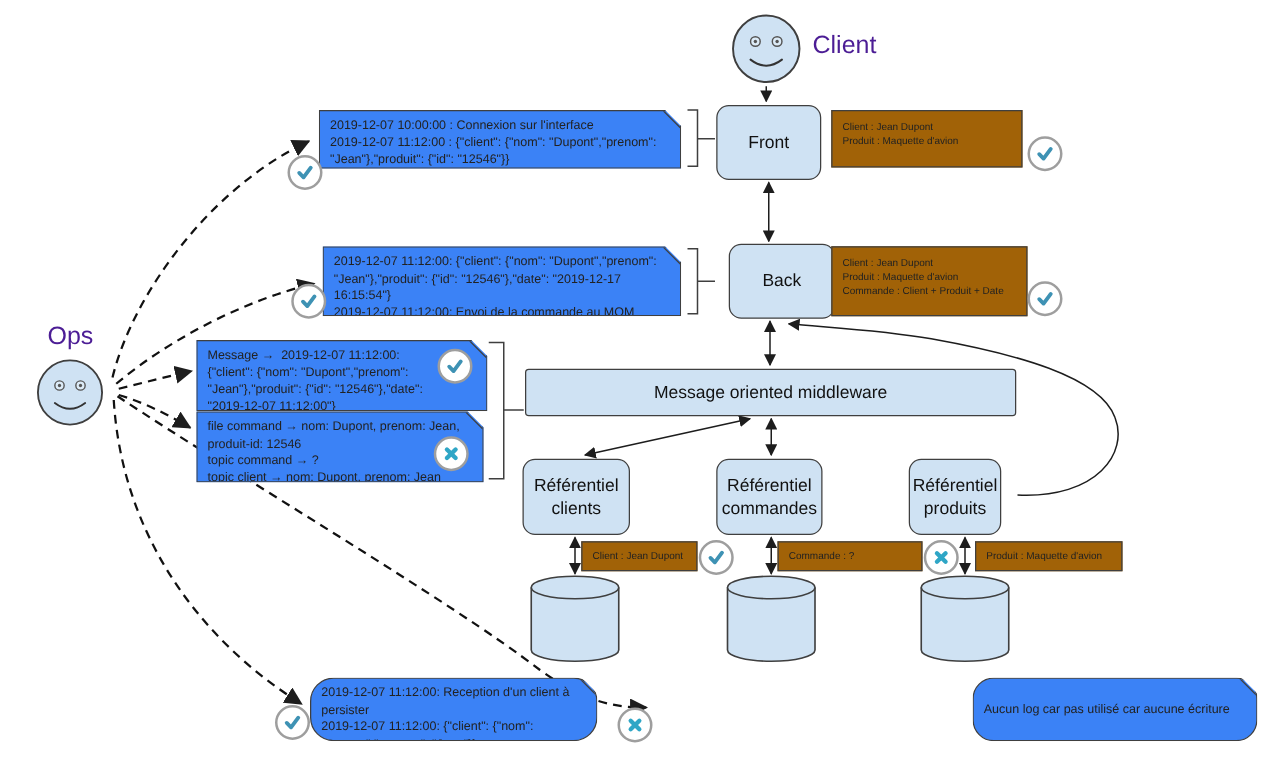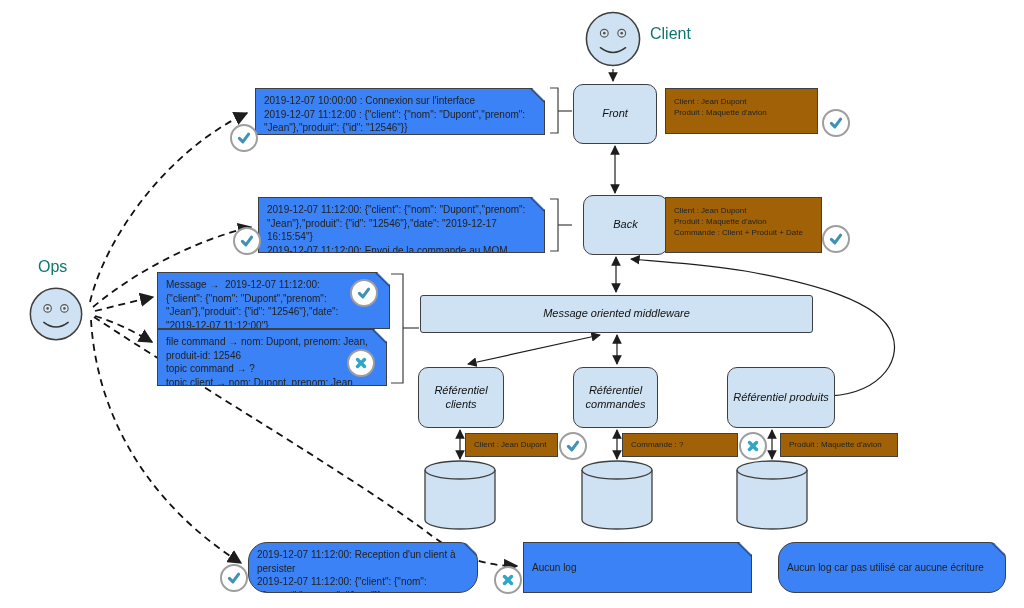--- a/index.html
+++ b/index.html
@@ -2,42 +2,42 @@
 <html style="--node-fill: #cfe2f3; --node-border: #3f3f3f; --check: #3e92b4; --cross: #2fa6c6; --icon-ring: #9e9e9e;"><head>
 <meta charset="utf-8">
 <style>
   html,body{margin:0;padding:0;background:#fff;}
   #stage{position:relative;width:1024px;height:608px;background:#fff;
          font-family:"Liberation Sans",sans-serif;color:#222;overflow:hidden;}
   #wires{position:absolute;left:0;top:0;width:1024px;height:608px;pointer-events:none;}
 
   .node{position:absolute;background:var(--node-fill);border:1.4px solid var(--node-border);
         border-radius:10px;display:flex;align-items:center;justify-content:center;
-        text-align:center;font-size:11px;color:#111;line-height:1.25;padding:2px;box-sizing:border-box;font-style:italic;}
+        text-align:center;font-size:14px;color:#111;line-height:1.25;padding:2px;box-sizing:border-box;}
   .node.mom{border-radius:3px;}
 
   .rect{position:absolute;background:#a16207;border:1px solid var(--node-border);
         box-sizing:border-box;font-size:8px;line-height:1.35;color:#222;
         padding:6px 8px;white-space:pre-wrap;overflow:hidden;}
   .rect.center{display:flex;align-items:center;padding:2px 8px;}
 
   .note{position:absolute;background:#3b82f6;border:1px solid var(--node-border);
         box-sizing:border-box;font-size:10px;line-height:1.35;color:#222;
         padding:5px 8px;white-space:pre-wrap;overflow:hidden;
         clip-path:polygon(0 0,calc(100% - 13px) 0,100% 13px,100% 100%,0 100%);}
   .note::after{content:"";position:absolute;top:6px;right:-3px;width:19px;height:1px;
         background:var(--node-border);transform:rotate(45deg);}
 
   .icon{position:absolute;width:24px;height:24px;background:#fff;border:2px solid var(--icon-ring);
         border-radius:50%;display:flex;align-items:center;justify-content:center;box-sizing:content-box;}
   .icon svg{width:20px;height:20px;}
   .icon.check svg path{stroke:var(--check);stroke-width:4;fill:none;stroke-linecap:round;stroke-linejoin:round;}
   .icon.cross svg line{stroke:var(--cross);stroke-width:4.5;stroke-linecap:round;}
 
-  .actor-label{position:absolute;font-size:16px;color:#0f766e;}
+  .actor-label{position:absolute;font-size:20px;color:#4c1d95;}
   .face{position:absolute;}
   .face .face-bg{fill:var(--node-fill);stroke:#3f3f3f;stroke-width:1.6;}
   .face .eye{fill:#dcebf7;stroke:#555;stroke-width:1.2;}
   .face .pupil{fill:#555;}
   .face .mouth{fill:none;stroke:#333;stroke-width:1.6;stroke-linecap:round;}
 
   .s{stroke:#1d1d1d;stroke-width:1.2;fill:none;}
   .b{stroke:#3f3f3f;stroke-width:1.2;fill:none;}
   .d{stroke:#111;stroke-width:1.8;fill:none;stroke-dasharray:7 5;}
   .cyl path,.cyl ellipse{fill:var(--node-fill);stroke:var(--node-border);stroke-width:1.3;}
@@ -110,34 +110,33 @@
       <circle class="pupil" cx="39" cy="24" r="1.4"></circle>
     <path class="mouth" d="M17 39 Q30 49 43 39"></path>
   </svg>
   <div class="actor-label" style="left:38px;top:258px;">Ops</div>
 
   <div class="node" style="left:573px;top:84px;width:84px;height:60px;">Front</div>
   <div class="node" style="left:573px;top:195px;width:85px;height:60px;margin-left:10px;">Back</div>
   <div class="node mom" style="left:420px;top:295px;width:393px;height:38px;">Message oriented middleware</div>
   <div class="node" style="left:418px;top:367px;width:86px;height:61px;">Référentiel clients</div>
   <div class="node" style="left:573px;top:367px;width:85px;height:61px;">Référentiel commandes</div>
-  <div class="node" style="left:727px;top:367px;width:108px;height:61px;">Référentiel produits</div>
+  <div class="node" style="left:727px;top:367px;width:74px;height:61px;">Référentiel produits</div>
 
   <div class="note" style="left:255px;top:88px;width:290px;height:47px;">2019-12-07 10:00:00 : Connexion sur l'interface
 2019-12-07 11:12:00 : {"client": {"nom": "Dupont","prenom": "Jean"},"produit": {"id": "12546"}}</div>
   <div class="note" style="left:258px;top:197px;width:287px;height:56px;">2019-12-07 11:12:00: {"client": {"nom": "Dupont","prenom": "Jean"},"produit": {"id": "12546"},"date": "2019-12-17 16:15:54"}
 2019-12-07 11:12:00: Envoi de la commande au MOM
 2019-12-0711:12:00 : Message bien réceptionné par le MOM</div>
   <div class="note" style="left:157px;top:272px;width:233px;height:57px;padding-right:40px;">Message →  2019-12-07 11:12:00: {"client": {"nom": "Dupont","prenom": "Jean"},"produit": {"id": "12546"},"date": "2019-12-07 11:12:00"}</div>
   <div class="note" style="left:157px;top:329px;width:230px;height:57px;">file command → nom: Dupont, prenom: Jean, produit-id: 12546
 topic command → ?
 topic client → nom: Dupont, prenom: Jean</div>
   <div class="note" style="left:248px;top:542px;width:230px;height:51px;border-radius:19px;">2019-12-07 11:12:00: Reception d'un client à persister
 2019-12-07 11:12:00: {"client": {"nom": "Dupont","prenom": "Jean"}}</div>
-  <div class="note center" style="left:523px;top:542px;width:229px;height:51px;display:flex;align-items:center;">Aucun log</div>
   <div class="note center" style="left:778px;top:542px;width:228px;height:51px;display:flex;align-items:center;border-radius:17px;">Aucun log car pas utilisé car aucune écriture</div>
 
   <div class="rect" style="left:665px;top:88px;width:153px;height:46px;padding-top:8px;">Client : Jean Dupont
 Produit : Maquette d'avion</div>
   <div class="rect" style="left:665px;top:197px;width:157px;height:56px;padding-top:8px;">Client : Jean Dupont
 Produit : Maquette d'avion
 Commande : Client + Produit + Date</div>
   <div class="rect center" style="left:465px;top:433px;width:93px;height:24px;">Client : Jean Dupont</div>
   <div class="rect center" style="left:622px;top:433px;width:116px;height:24px;">Commande : ?</div>
   <div class="rect center" style="left:780px;top:433px;width:118px;height:24px;">Produit : Maquette d'avion</div>

